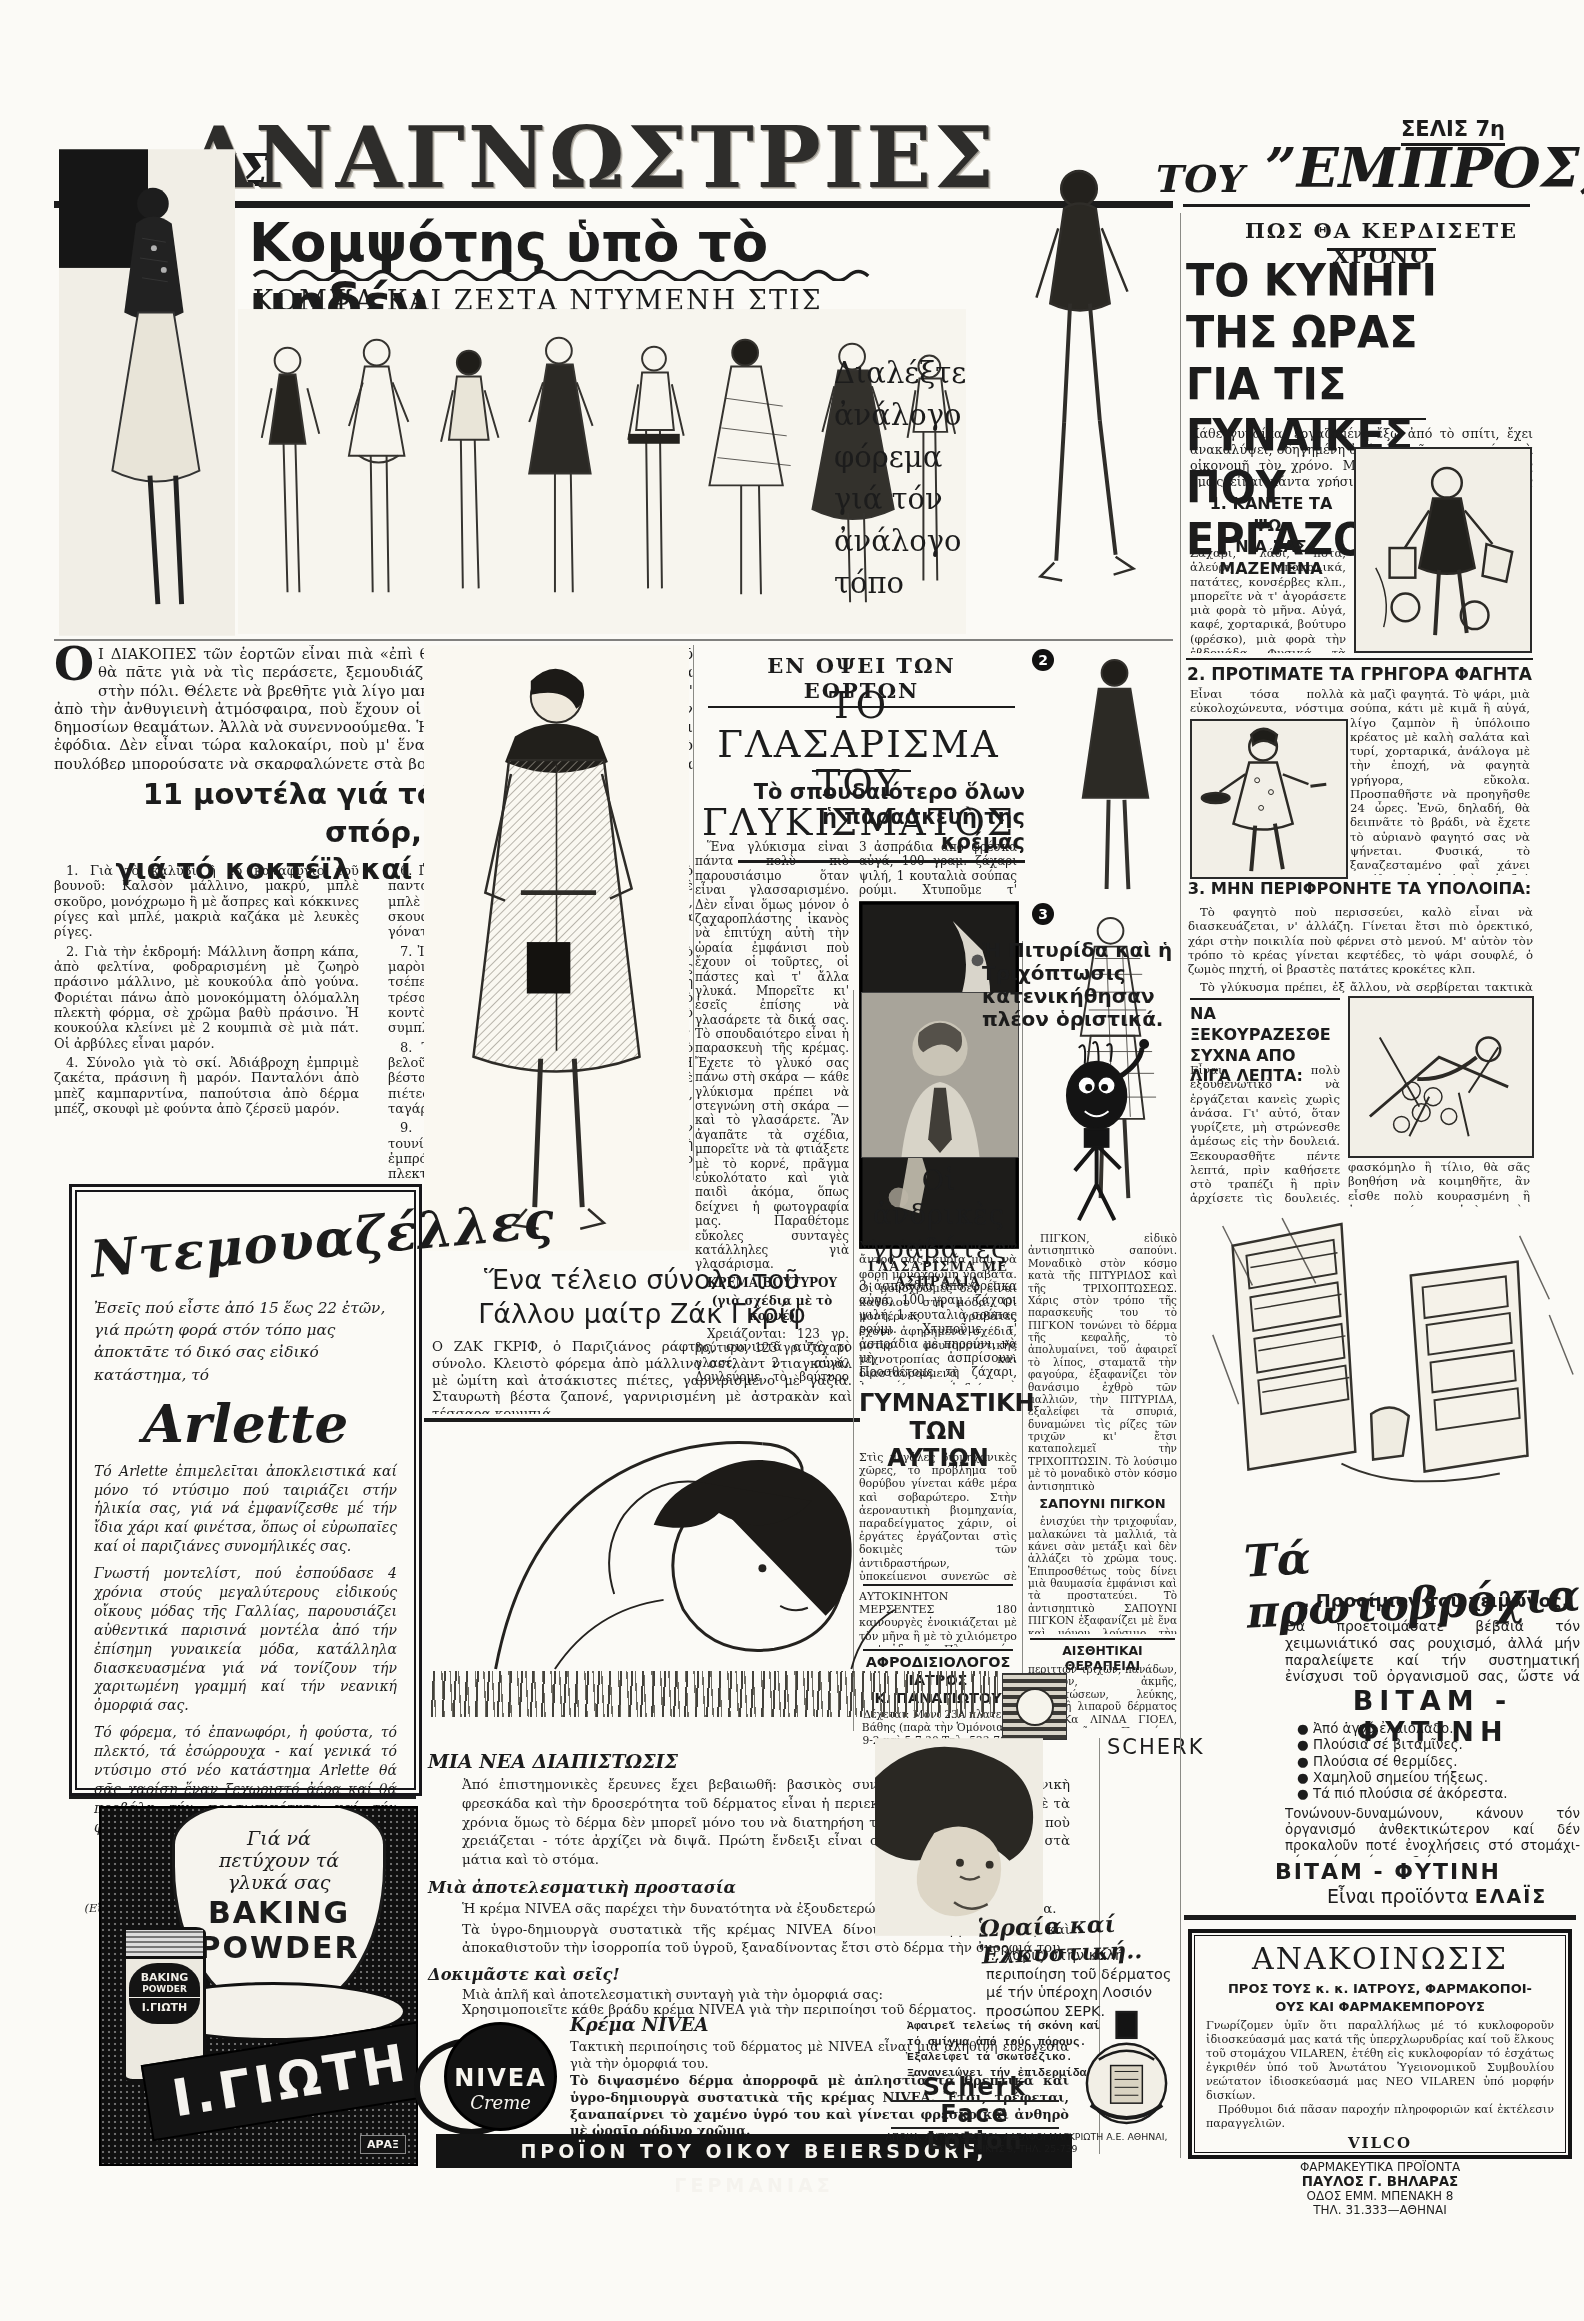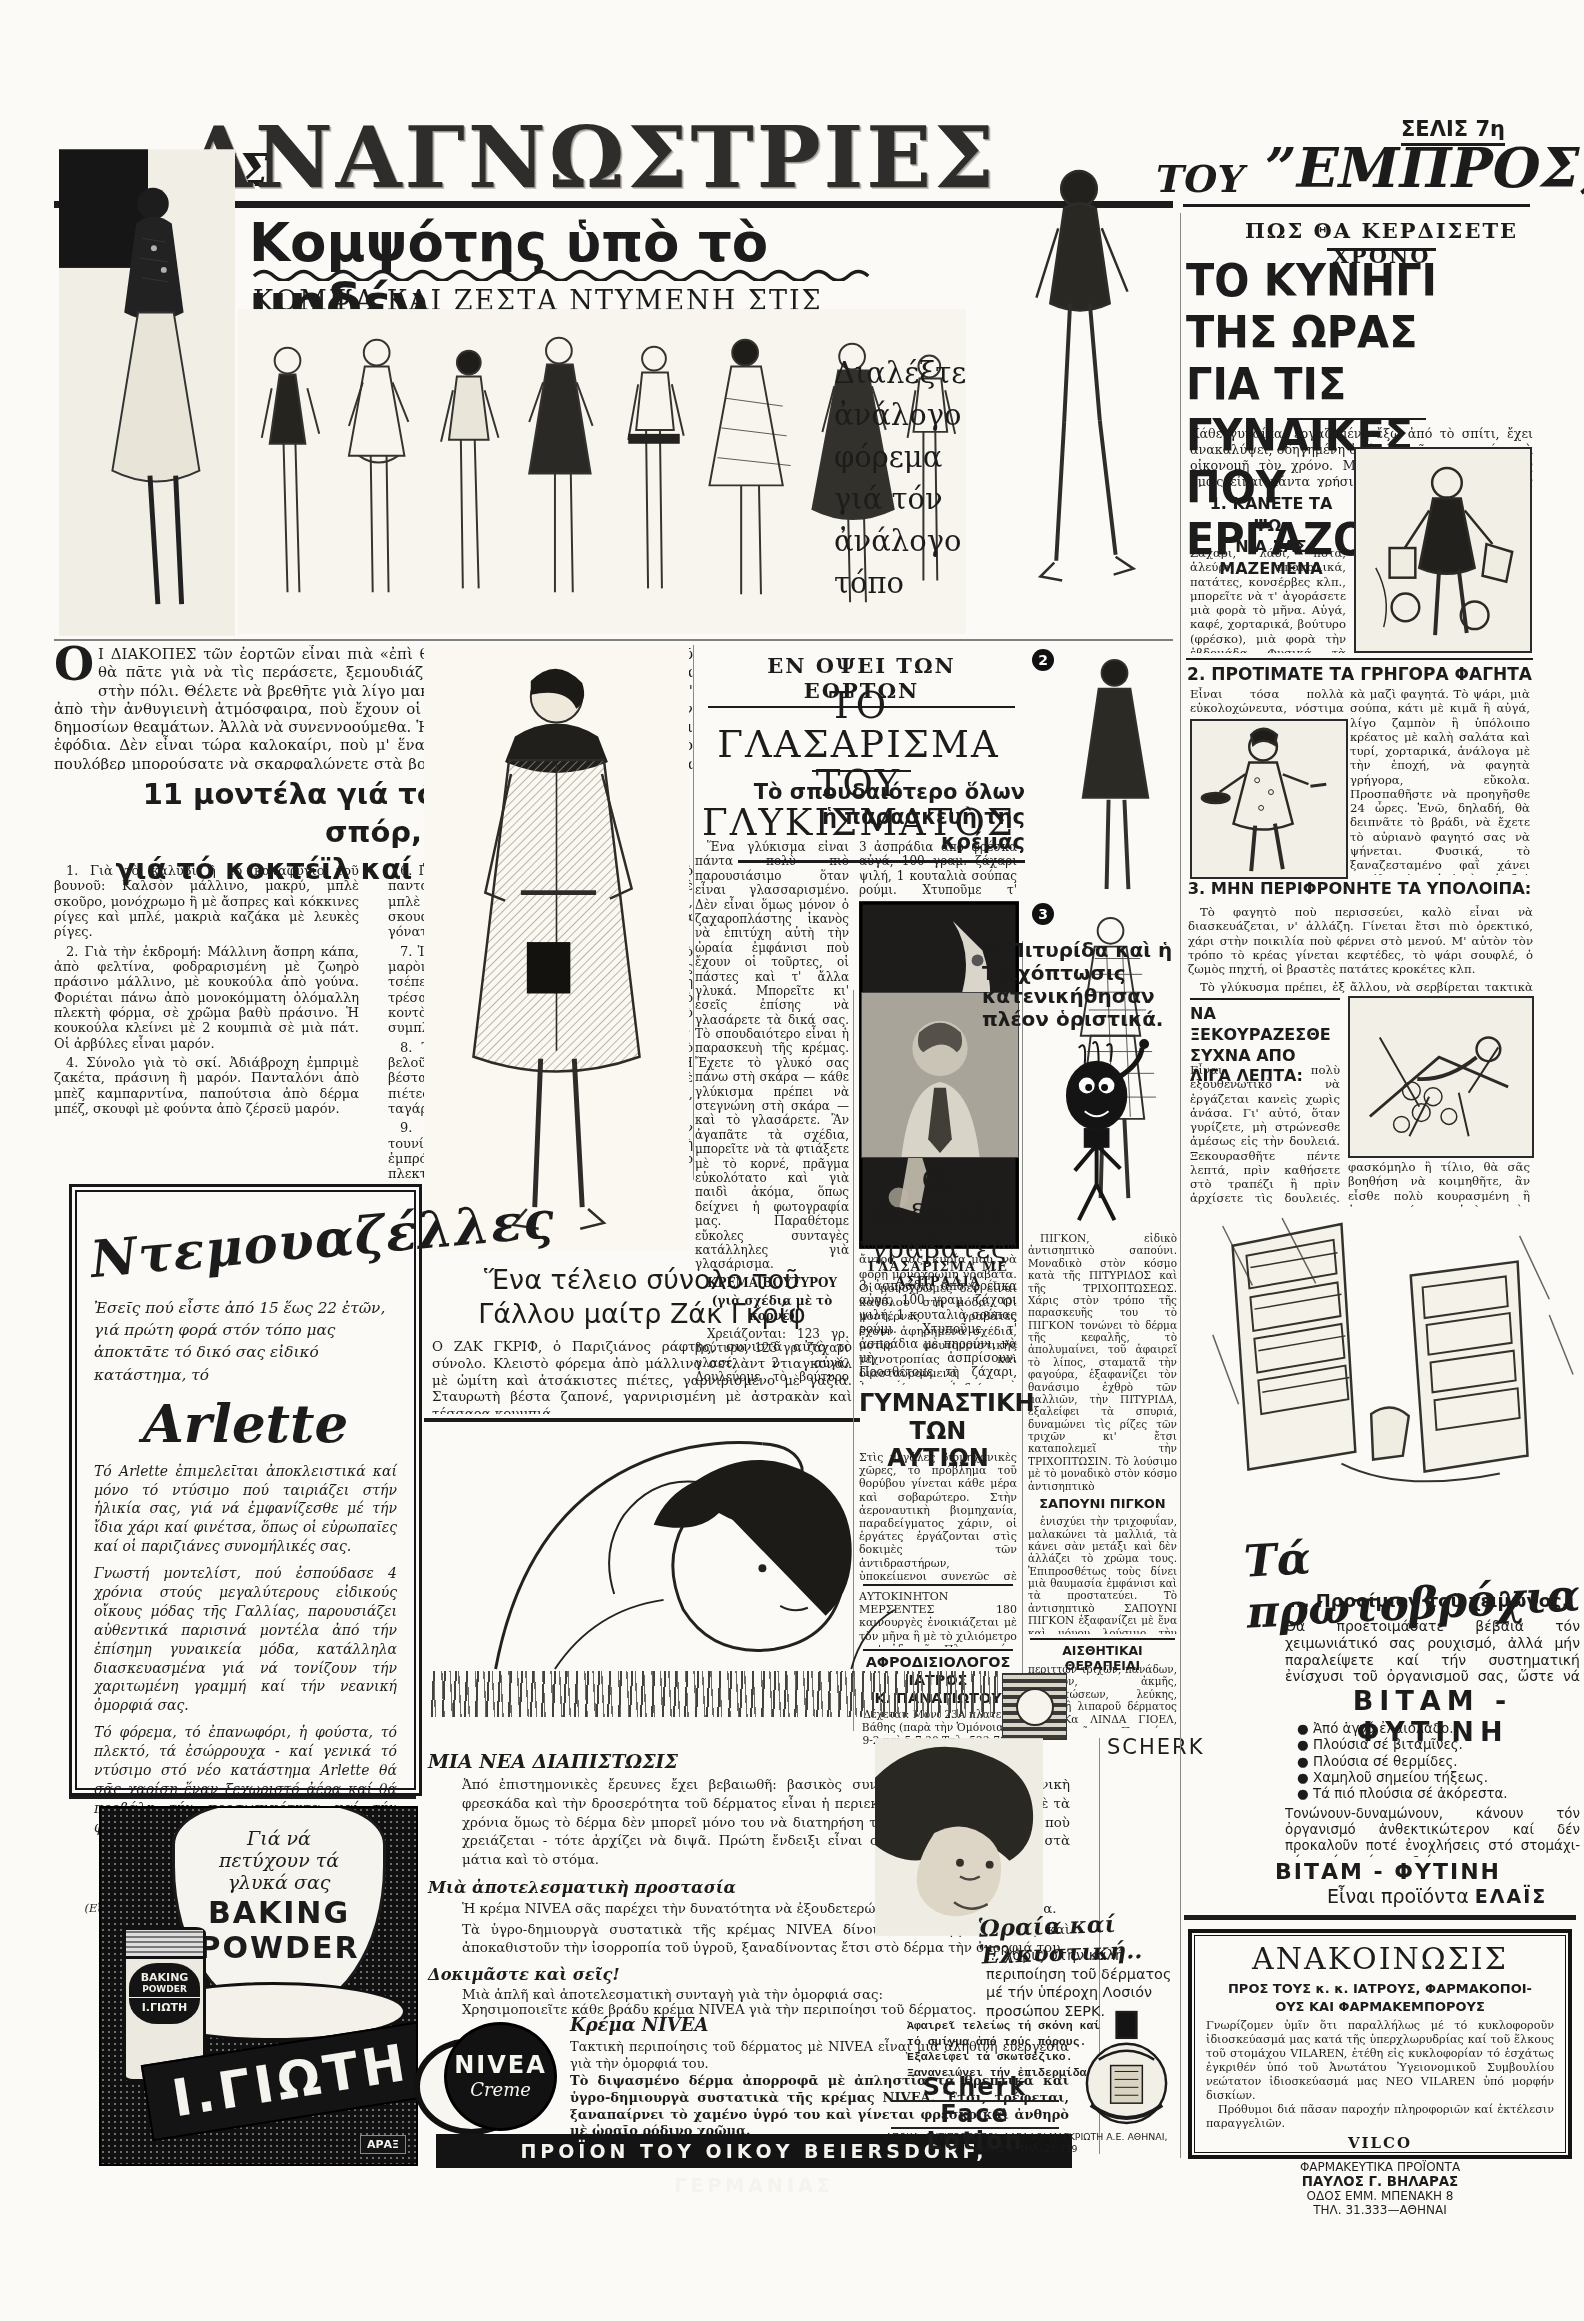--- a/index.html
+++ b/index.html
@@ -353,21 +353,21 @@
     <div class="ser i b" style="font-size:16.3px;">Μιὰ ἀποτελεσματικὴ προστασία</div>
     <div class="ser" style="font-size:13.4px;line-height:1.35;margin:3px 0 3px 34px;">Ἡ κρέμα NIVEA σᾶς παρέχει τὴν δυνατότητα νὰ ἐξουδετερώσετε αὐτὸ τὸ μειονέκτημα.</div>
     <div class="ser j" style="font-size:13.4px;line-height:1.35;margin:0 0 8px 34px;">Τὰ ὑγρο-δημιουργὰ συστατικὰ τῆς κρέμας NIVEA δίνουν στὸ δέρμα νὰ πιῆ καὶ ἀποκαθιστοῦν τὴν ἰσορροπία τοῦ ὑγροῦ, ξαναδίνοντας ἔτσι στὸ δέρμα τὴν ὀμορφιά του.</div>
     <div class="ser i b" style="font-size:16.3px;">Δοκιμᾶστε καὶ σεῖς!</div>
     <div class="ser" style="font-size:13.4px;margin:3px 0 0 34px;">Μιὰ ἁπλῆ καὶ ἀποτελεσματικὴ συνταγὴ γιὰ τὴν ὀμορφιά σας:</div>
     <div class="ser" style="font-size:13.4px;margin:0 0 6px 34px;">Χρησιμοποιεῖτε κάθε βράδυ κρέμα NIVEA γιὰ τὴν περιποίησι τοῦ δέρματος.</div>
   </div>
   <div class="abs" style="left:428px;top:2022px;width:117px;height:111px;">
     <div style="position:absolute;left:-14px;top:16px;width:103px;height:85px;border-radius:50%;border:6px solid #111;background:#f8f6f0;"></div>
     <div style="position:absolute;left:16px;top:0;width:107px;height:103px;border-radius:50%;background:#121212;border:3px solid #000;text-align:center;color:#f7f5ef;">
-      <div class="san b" style="font-size:24px;letter-spacing:2px;margin-top:26px;">NIVEA</div>
+      <div class="san b" style="font-size:24px;letter-spacing:2px;margin-top:39px;">NIVEA</div>
       <div class="ser i" style="font-size:18px;">Creme</div>
     </div>
   </div>
   <div class="abs" style="left:570px;top:2014px;width:499px;">
     <div class="ser i b" style="font-size:18px;">Κρέμα NIVEA</div>
     <div class="ser j" style="font-size:13px;line-height:1.3;margin-top:4px;">Τακτικὴ περιποίησις τοῦ δέρματος μὲ NIVEA εἶναι μιὰ ἀληθινὴ εὐεργεσία γιὰ τὴν ὀμορφιά του.</div>
     <div class="ser j" style="font-size:13px;line-height:1.3;font-weight:bold;">Τὸ διψασμένο δέρμα ἀπορροφᾶ μὲ ἀπληστία τὰ θρεπτικὰ καὶ ὑγρο-δημιουργὰ συστατικὰ τῆς κρέμας NIVEA. Ἔτσι, τρέφεται, ξαναπαίρνει τὸ χαμένο ὑγρό του καὶ γίνεται φρέσκο καὶ ἀνθηρὸ μὲ ὡραῖο ρόδινο χρῶμα.</div>
   </div>
   <div class="abs blackbar san b c" style="left:436px;top:2134px;width:636px;height:34px;font-size:19px;letter-spacing:4px;line-height:34px;">ΠΡΟΪΟΝ ΤΟΥ ΟΙΚΟΥ BEIERSDORF, ΓΕΡΜΑΝΙΑΣ</div>
 

